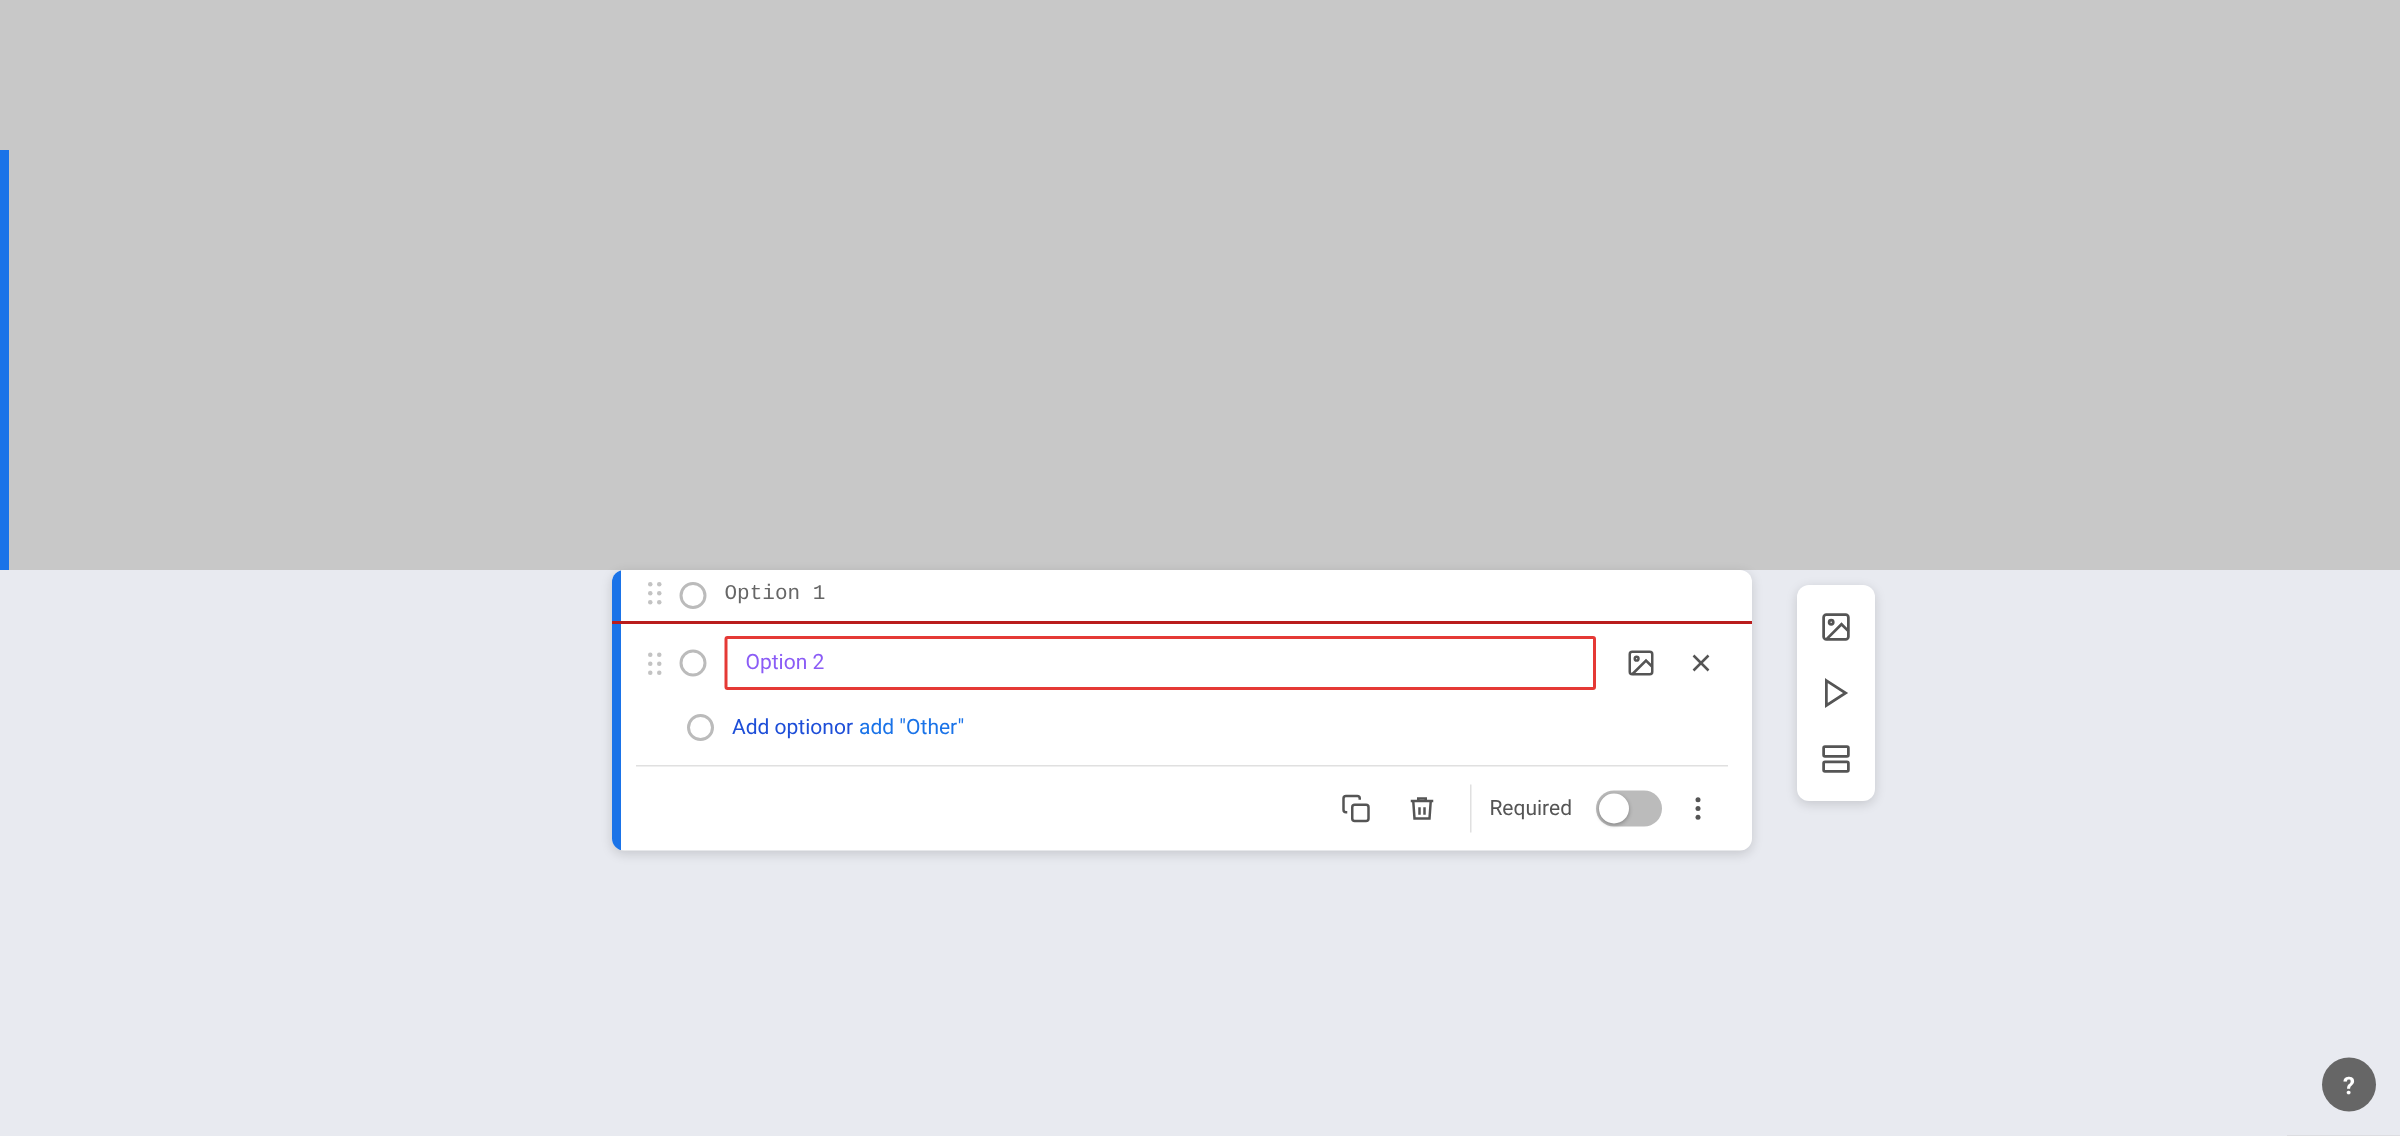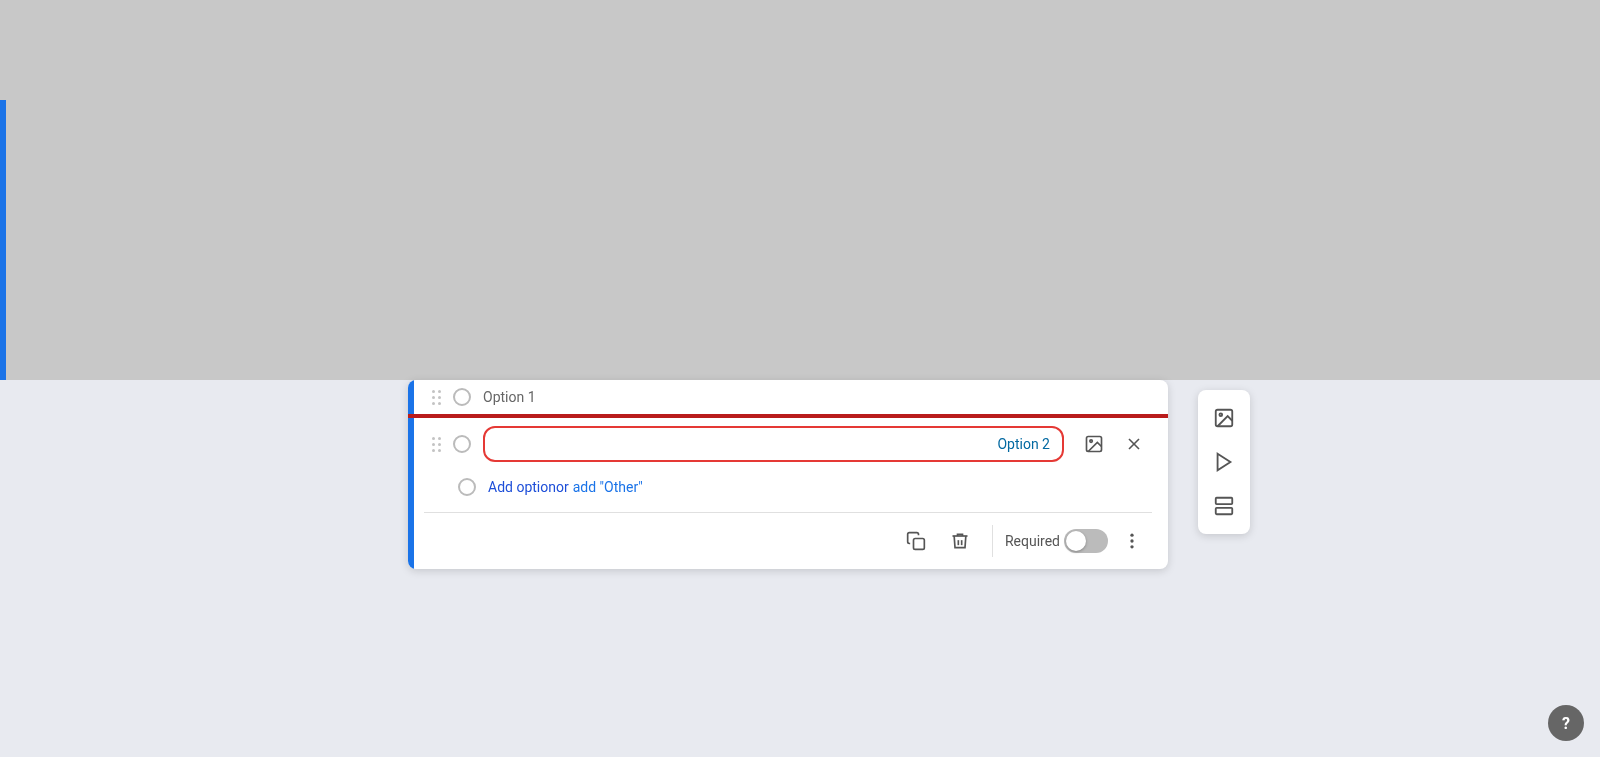--- a/index.html
+++ b/index.html
@@ -71,26 +71,26 @@
       left: 0;
       top: 0;
       width: 6px;
       height: 100%;
       background: #1a73e8;
     }
 
     
     .option-row-partial {
       display: flex;
-      align-items: center;
       padding: 8px 16px 8px 24px;
-      border-bottom: 4px solid #b91c1c;
+      border-bottom: 2px solid #b91c1c;
       color: #999;
       font-size: 14px;
       position: relative;
+      font-family: Liberation Mono, monospace;
     }
 
     .drag-handle {
       display: flex;
       flex-direction: column;
       gap: 3px;
       margin-right: 12px;
       cursor: grab;
       opacity: 0.5;
     }
@@ -131,28 +131,27 @@
 
     .option-input-wrapper {
       flex: 1;
       position: relative;
       margin-right: 8px;
     }
 
     .option-input {
       width: 100%;
       border: 2px solid #e53935;
-      border-radius: 12px;
+      border-radius: 2px;
       padding: 8px 12px;
       font-size: 14px;
-      color: #0369a1;
+      color: #8b5cf6;
       outline: none;
       background: #fff;
       font-family: inherit;
-      text-align: right;
     }
 
     .image-icon-btn {
       width: 36px;
       height: 36px;
       display: flex;
       align-items: center;
       justify-content: center;
       cursor: pointer;
       color: #555;
@@ -239,21 +238,21 @@
     .toolbar-divider {
       width: 1px;
       height: 32px;
       background: #e0e0e0;
       margin: 0 8px;
     }
 
     .required-label {
       font-size: 14px;
       color: #555;
-      margin-right: 0;
+      margin-right: 12px;
     }
 
     
     .toggle-switch {
       position: relative;
       width: 44px;
       height: 24px;
       cursor: pointer;
     }
 

